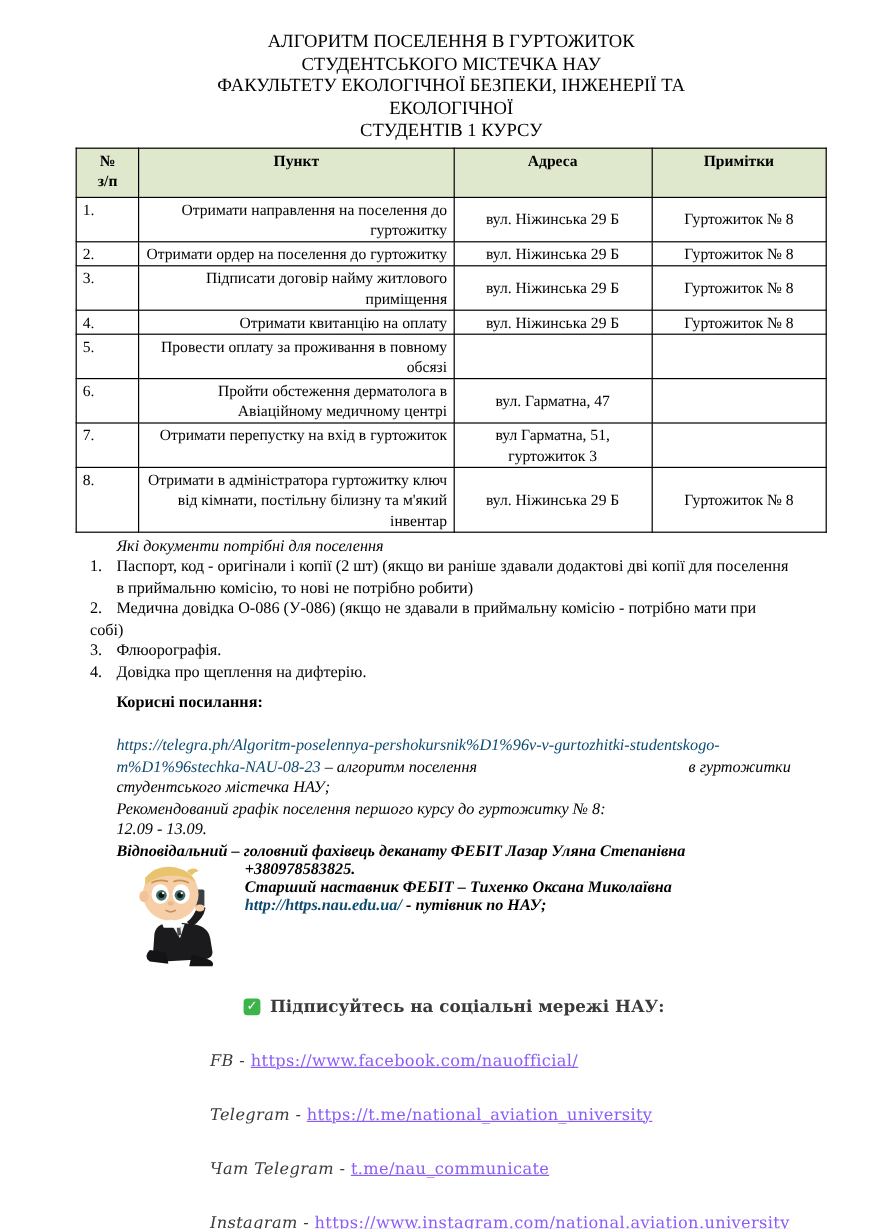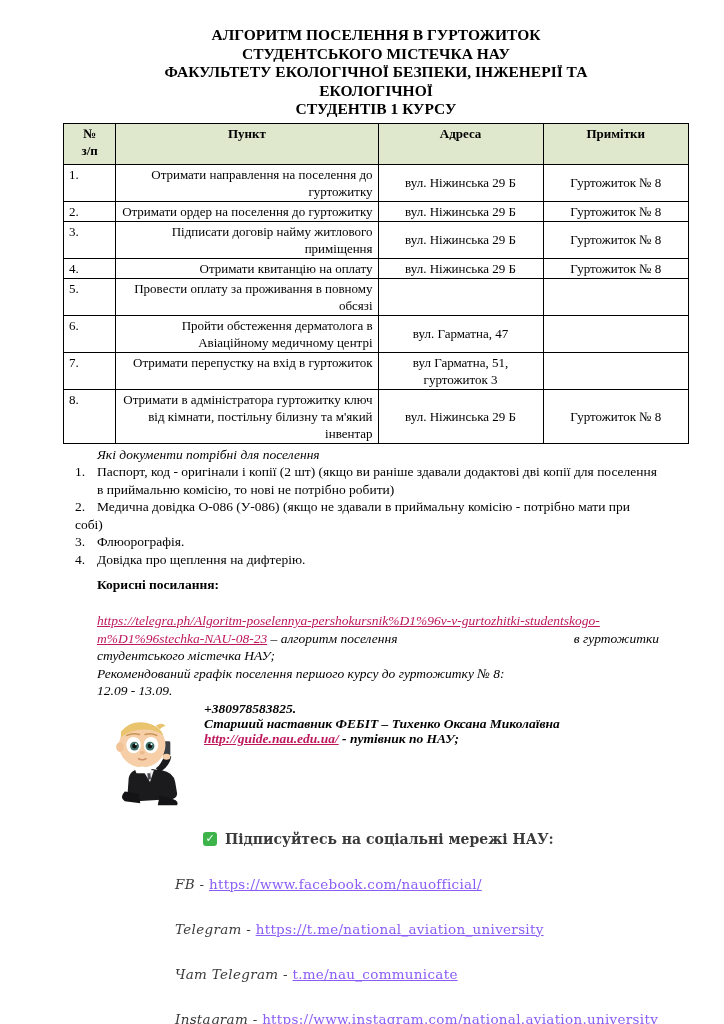--- a/index.html
+++ b/index.html
@@ -8,21 +8,21 @@
     font-family:"Liberation Serif", serif;
     color:#000;
     position:relative;
     overflow:hidden;
   }
   .page{padding:26px 35px 0 63px;}
 
   
   .title{
     text-align:center;
-    font-weight:bold;
+    font-weight:normal;
     font-size:15.5px;
     line-height:18.5px;
     margin-bottom:4px;
   }
 
   
   table.alg{
     border-collapse:collapse;
     width:626px;
     font-size:13px;
@@ -59,21 +59,21 @@
   .useful-heading{
     font-weight:bold;font-size:13.5px;
     margin-top:9px;margin-left:34px;
   }
 
   .linkblock{
     margin-top:19px;margin-left:34px;width:562px;
     font-style:italic;font-size:13.5px;line-height:17.5px;
   }
   a.blue, .blue{
-    color:#be185d;text-decoration:underline;cursor:pointer;
+    color:#0c4a6e;cursor:pointer;
   }
   .gapline{display:flex;justify-content:space-between;}
 
   .schedule{font-style:italic;font-size:13.5px;line-height:17.5px;margin-left:34px;width:562px;}
 
   .contacts{position:relative;margin-top:1px;min-height:110px;}
   .contacts .line1{
     font-weight:bold;font-style:italic;font-size:13.5px;line-height:15.5px;
     margin-left:34px;width:572px;
   }
@@ -225,24 +225,25 @@
     </div>
     <div>студентського містечка НАУ;</div>
   </div>
 
   <div class="schedule">
     <div>Рекомендований графік поселення першого курсу до гуртожитку № 8:</div>
     <div>12.09 - 13.09.</div>
   </div>
 
   <div class="contacts">
+    <div class="line1">Відповідальний – головний фахівець деканату ФЕБІТ Лазар Уляна Степанівна</div>
     <div class="indented">+380978583825.</div>
     <div class="indented">Старший наставник ФЕБІТ – Тихенко Оксана Миколаївна</div>
     <div class="indented">
-      <a class="blue" style="font-weight:bold;font-style:italic;">http://guide.nau.edu.ua/</a><span> - путівник по НАУ;</span>
+      <a class="blue" style="font-weight:bold;font-style:italic;">http://https.nau.edu.ua/</a><span> - путівник по НАУ;</span>
     </div>
 
     <svg class="baby" viewBox="0 0 100 95" xmlns="http://www.w3.org/2000/svg">
 
       <path d="M28 62 Q30 52 45 52 L62 54 Q74 56 76 66 L78 78 Q78 84 70 84 L36 86 Q26 86 27 76 Z" fill="#1b1b1d"></path>
 
       <path d="M24 76 Q18 82 24 86 L40 88 L38 78 Z" fill="#141416"></path>
       <path d="M60 80 L74 84 Q80 86 78 90 L58 90 Z" fill="#141416"></path>
 
       <path d="M42 53 L54 54 L50 66 Z" fill="#f2f2f2"></path>

